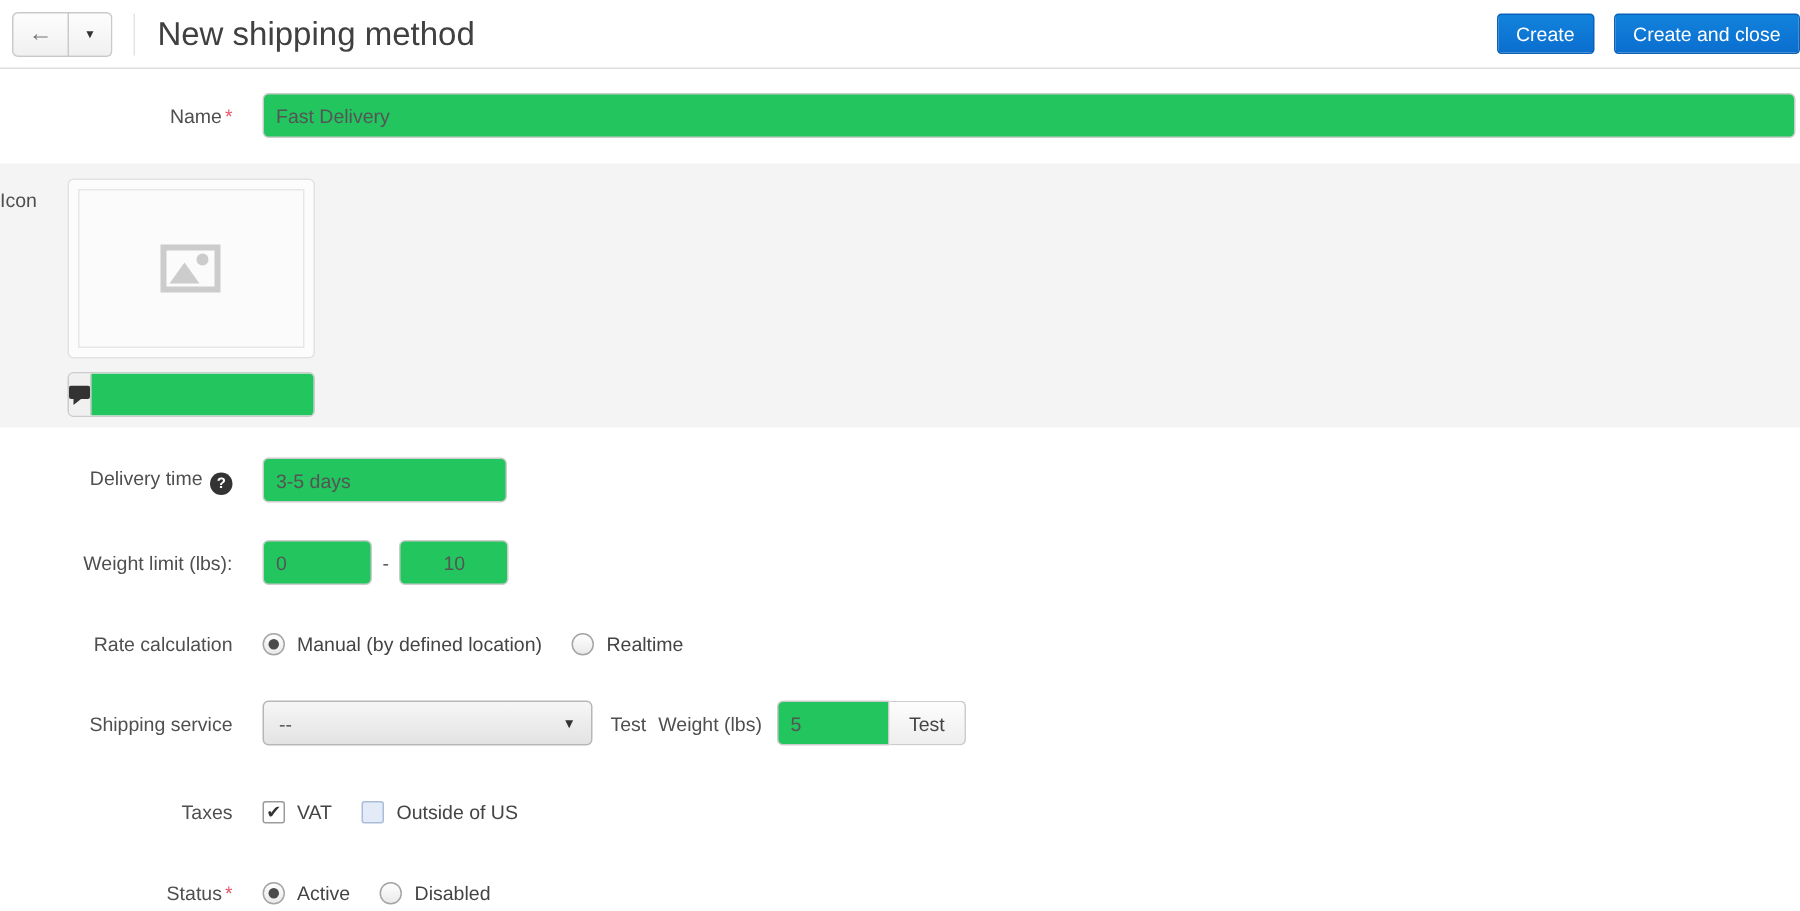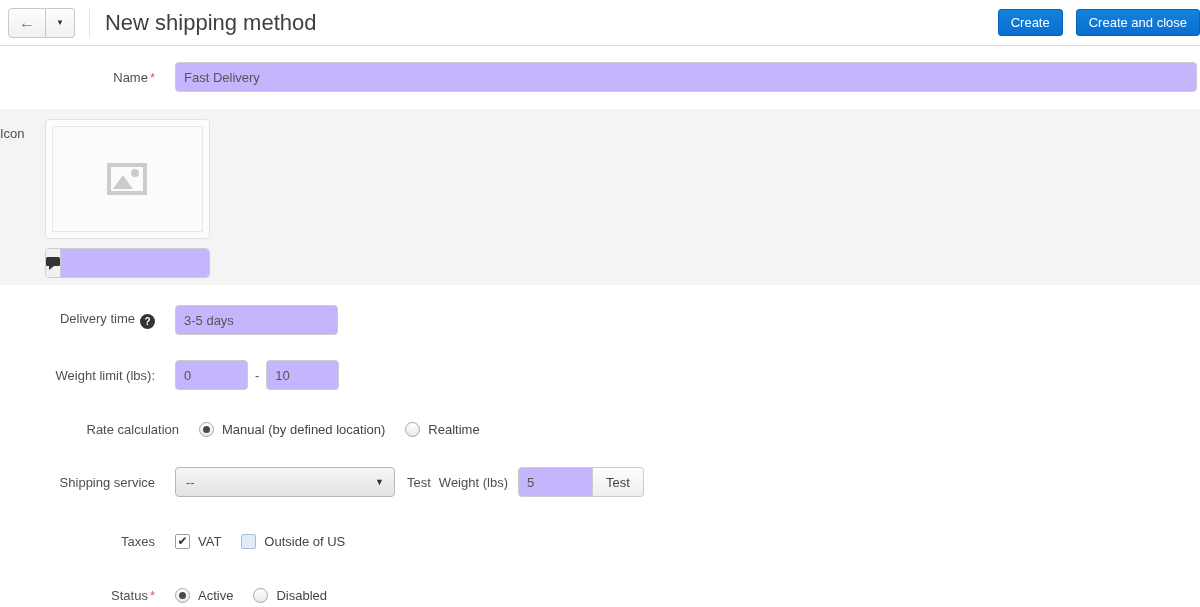--- a/index.html
+++ b/index.html
@@ -29,21 +29,21 @@
     color:#fff; font-size:13px; height:27px; padding:4px 12px; margin-left:13px;
     border-radius:3px; cursor:pointer; display:inline-flex; align-items:center;
   }
   
   .row { display:flex; align-items:center; }
   .row .lbl { width:155px; text-align:right; flex:0 0 155px; color:#4f4f4f; }
   .row .ctl { margin-left:20px; display:flex; align-items:center; }
   .req { color:#e4556a; margin-left:2px; }
   input[type=text] {
     height:30px; border:1px solid #ccc; border-radius:4px; padding:0 8px;
-    font-size:13px; color:#555; background:#c4b5fd; outline:none;
+    font-size:13px; color:#555; background:#22c55e; outline:none;
     font-family:"Liberation Sans", sans-serif;
   }
   
   .name-section { padding:16px 3px 17px 0; }
   .name-input { flex:1; }
   .name-section .ctl { flex:1; }
   
   .icon-band { background:#f4f4f4; height:176px; padding-top:10px; display:flex; }
   .icon-band .lbl { padding-top:7px; }
   .upload-col { margin-left:20px; width:165px; }
@@ -55,31 +55,31 @@
     border-radius:4px; overflow:hidden; background:#fff; }
   .alt-addon { width:28px; background:#f0f0f0; border-right:1px solid #ccc;
     display:flex; align-items:center; justify-content:center; }
   .alt-group input { border:none; border-radius:0; flex:1; height:28px; }
   .uploader-col { margin-left:35px; padding-top:4px; }
   .uploader-prompt { color:#3d3d3d; }
   .uploader-tabs { margin-top:20px; display:flex; }
   
   .r-delivery { margin-top:20px; }
   .r-weight { margin-top:25px; }
-  .r-rate { margin-top:32px;margin-left:24px; }
+  .r-rate { margin-top:32px; }
   .r-service { margin-top:30px; }
   .r-taxes { margin-top:37px; }
   .r-status { margin-top:39px; }
   .help-badge { display:inline-flex; width:15px; height:15px; border-radius:50%;
     background:#333; color:#fff; font-size:10px; font-weight:bold;
     align-items:center; justify-content:center; margin-left:5px; vertical-align:-2px; }
   .in-163 { width:163px; }
   .in-73 { width:73px; }
   .dash { margin:0 7px; color:#555; }
-  .ta-r { text-align:left; }
+  .ta-r { text-align:center; }
   
   .radio { width:15px; height:15px; border-radius:50%; border:1px solid #a5a5a5;
     background:linear-gradient(#fff,#e9e9e9); display:inline-flex;
     align-items:center; justify-content:center; cursor:pointer; }
   .radio .dot { width:7px; height:7px; border-radius:50%; background:#4a4a4a; display:none; }
   .radio.on .dot { display:block; }
   .opt { display:flex; align-items:center; }
   .opt + .opt { margin-left:20px; }
   .opt-label { margin-left:8px; color:#444; }
   .checkbox { width:15px; height:15px; border:1px solid #9b9b9b; border-radius:2px;

